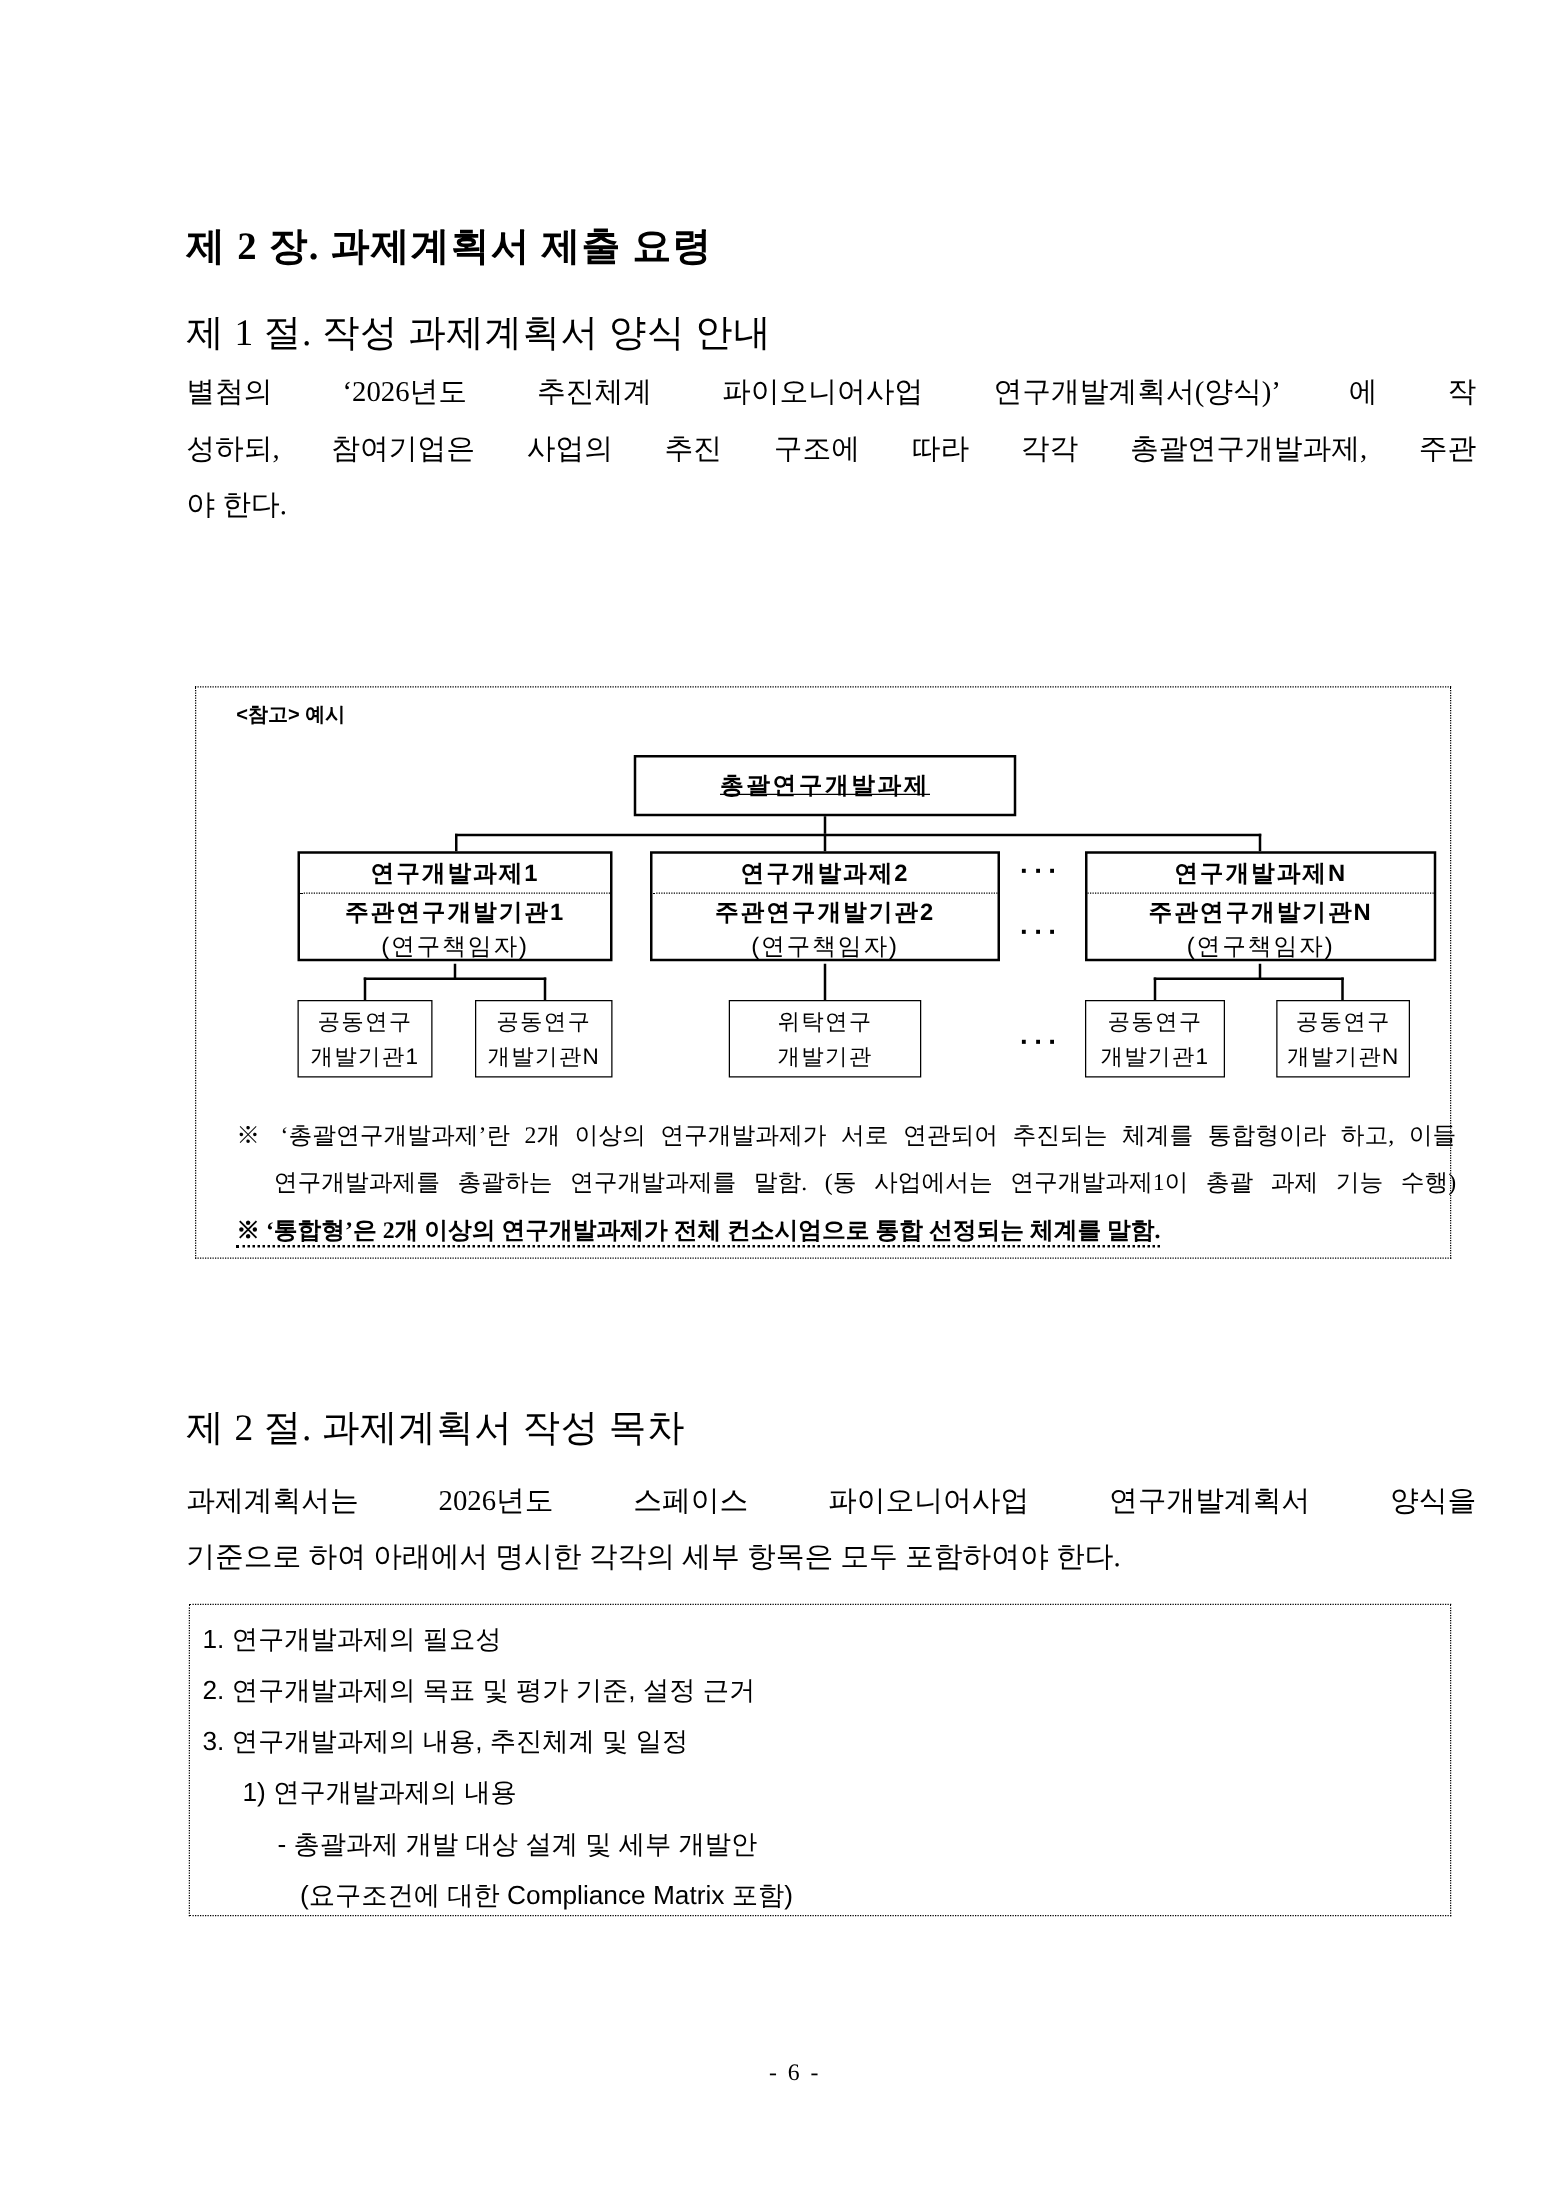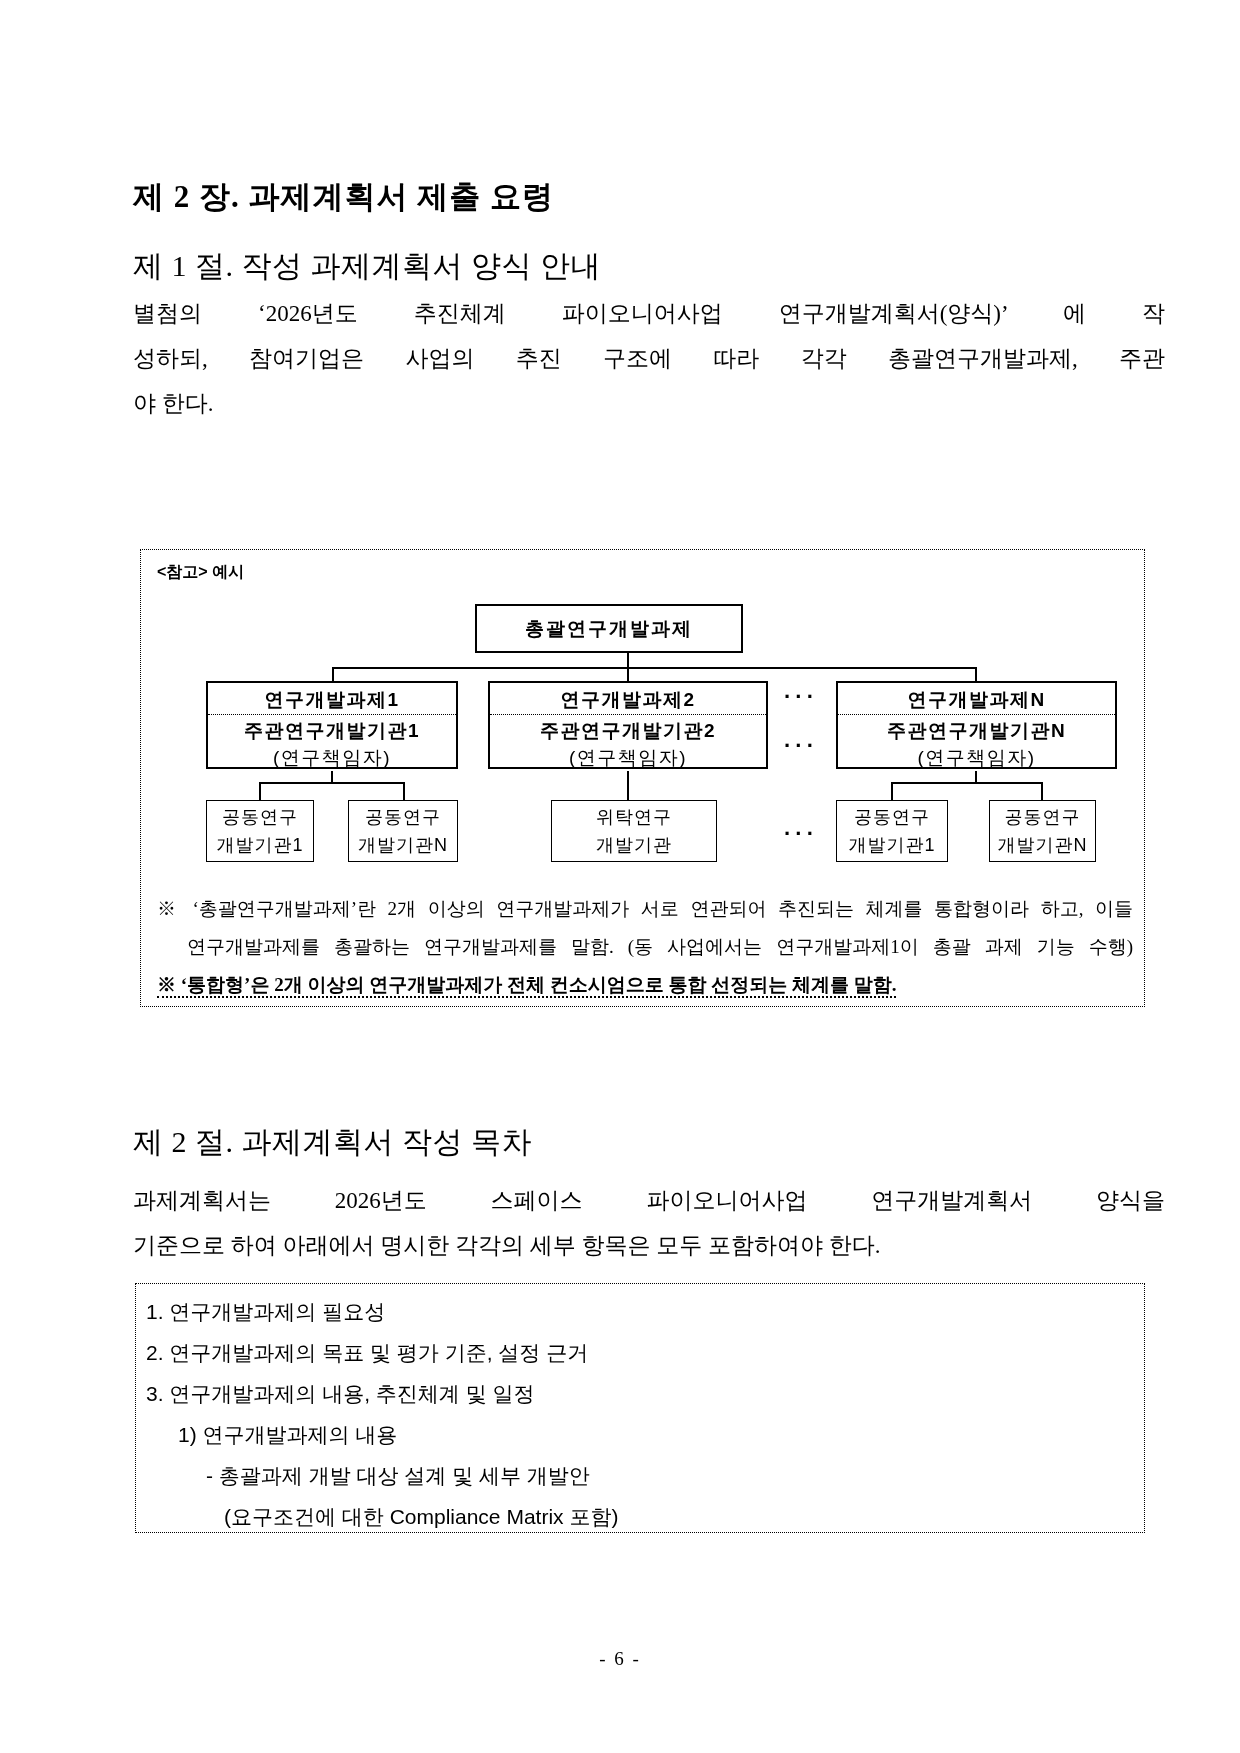--- a/index.html
+++ b/index.html
@@ -2,21 +2,21 @@
 <html><head>
 <meta charset="utf-8">
 <style>
   * { margin:0; padding:0; box-sizing:border-box; }
   html,body { background:#ffffff; }
   .page {
     position:relative; width:1240px; height:1753px; background:#ffffff;
     font-family:"Liberation Serif","DejaVu Serif",serif; color:#000;
     overflow:hidden;
   }
-  .abs { position:absolute; }
+  .abs { position:absolute;margin-left:16px; }
   .chapter-title {
     left:133px; top:176px; font-size:31px; font-weight:bold; letter-spacing:1px;
     font-family:"Liberation Serif","DejaVu Serif",serif;
   }
   .section-title { font-size:30px; font-weight:normal; letter-spacing:0.5px; }
   .sec1 { left:133px; top:246px; }
   .sec2 { left:133px; top:1122px; }
   .para { left:133px; width:1032px; font-size:23px; line-height:45px; }
   .para1 { top:291px; }
   .para2 { top:1178px; }
@@ -32,22 +32,22 @@
   .ref-label {
     left:16px; top:12px; font-size:16px; font-weight:bold;
     font-family:"Liberation Sans","DejaVu Sans",sans-serif;
   }
   .node {
     border:2px solid #000; background:#fff; text-align:center;
     font-family:"Liberation Sans","DejaVu Sans",sans-serif;
     font-size:19px; letter-spacing:1.5px;
   }
   .root-node {
-    left:334px; top:54px; width:268px; height:49px;
-    font-weight:bold; line-height:45px; letter-spacing:2px;
+    left:334px; top:54px; width:306px; height:49px;
+    font-weight:bold; line-height:45px; letter-spacing:2px;text-decoration:underline;
   }
   .proj { top:131px; height:88px; }
   .proj-title { font-weight:bold; line-height:29px; padding-top:2px; border-bottom:1px dotted #000; }
   .proj-org { font-weight:bold; line-height:29px; padding-top:1px; }
   .proj-pi { font-size:19px; line-height:26px; }
   .sub { top:250px; height:62px; border-width:1.5px; font-size:18px; letter-spacing:1px; padding-top:2px; }
   .sub div { line-height:28px; }
   .vline, .hline { background:#000; }
   .dots {
     font-family:"Liberation Sans","DejaVu Sans",sans-serif;
@@ -127,21 +127,21 @@
     <div class="abs vline" style="left:900px;top:232px;width:2px;height:18px;"></div>
 
     <div class="abs node sub" style="left:65px;width:108px;">
       <div>공동연구</div>
       <div>개발기관1</div>
     </div>
     <div class="abs node sub" style="left:207px;width:110px;">
       <div>공동연구</div>
       <div>개발기관N</div>
     </div>
-    <div class="abs node sub" style="left:410px;width:166px;">
+    <div class="abs node sub" style="left:410px;width:154px;">
       <div>위탁연구</div>
       <div>개발기관</div>
     </div>
     <div class="abs node sub" style="left:695px;width:112px;">
       <div>공동연구</div>
       <div>개발기관1</div>
     </div>
     <div class="abs node sub" style="left:848px;width:107px;">
       <div>공동연구</div>
       <div>개발기관N</div>

